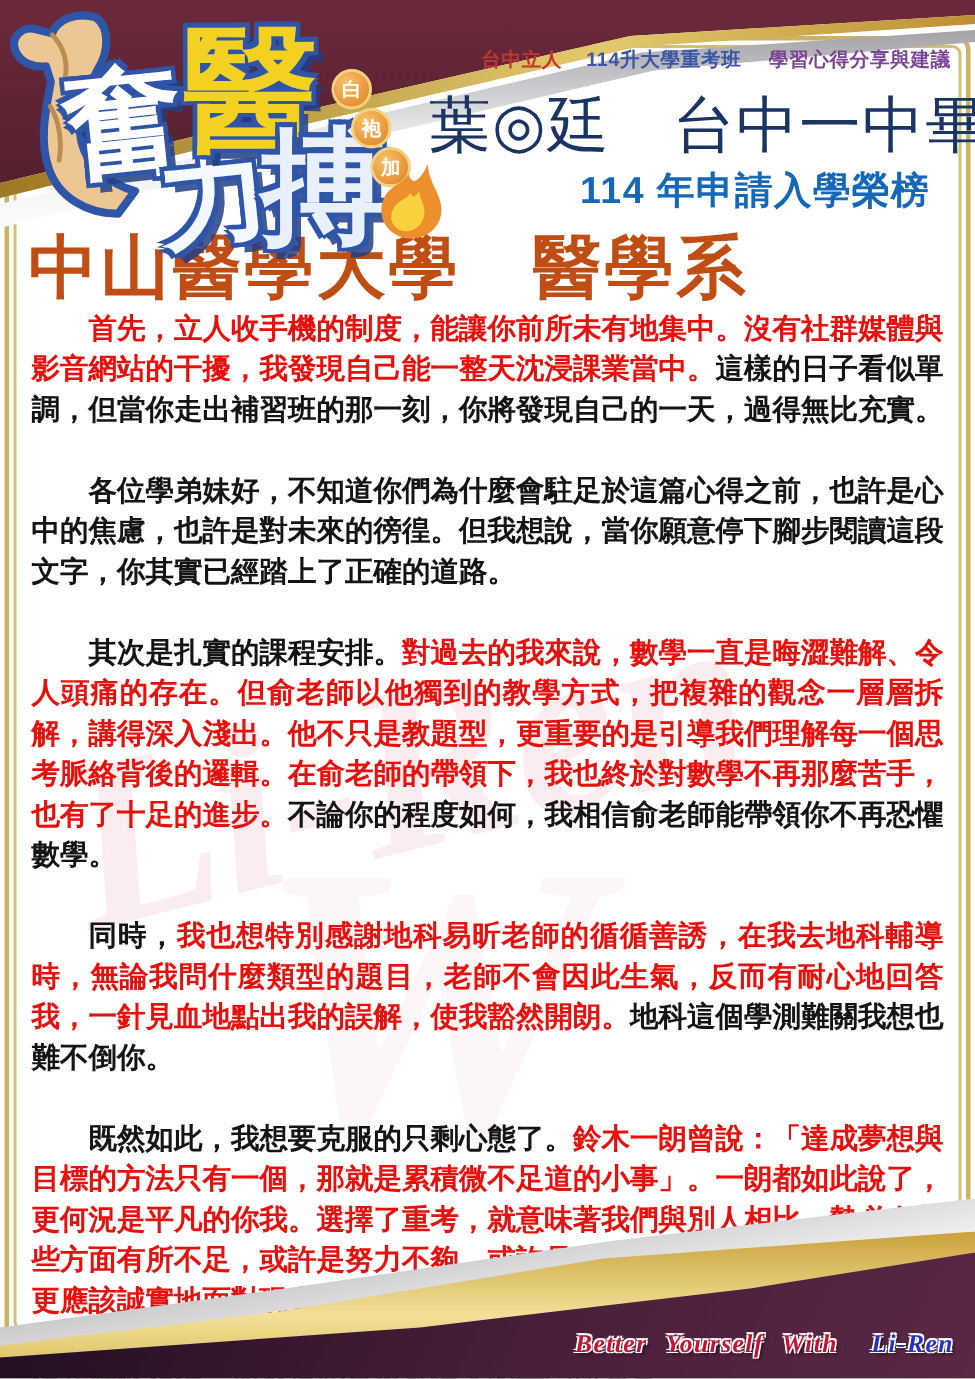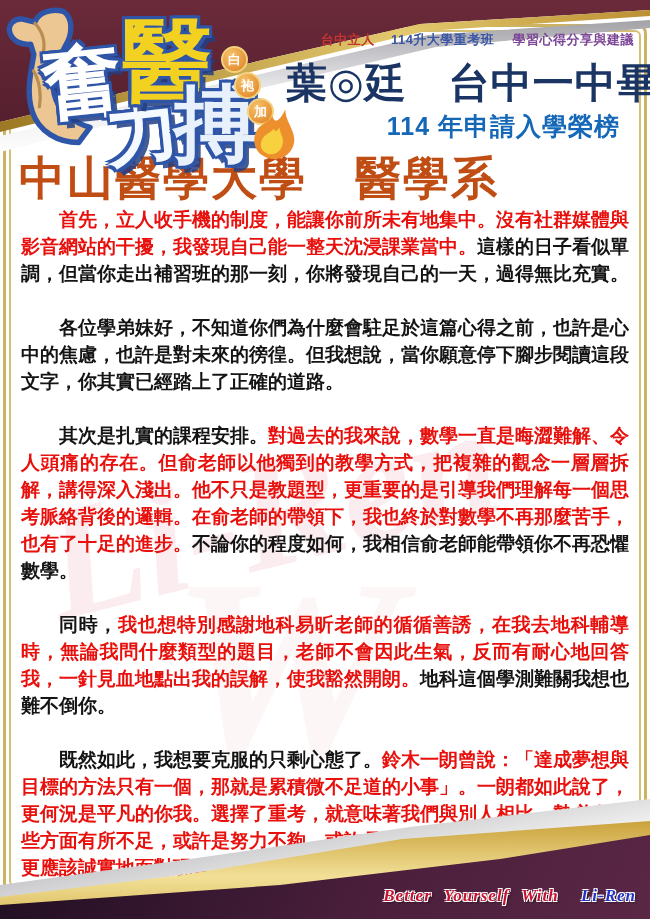--- a/index.html
+++ b/index.html
@@ -40,21 +40,21 @@
   .flame{position:absolute;left:246px;top:104px;width:62px;height:62px;transform:rotate(18deg);}
   .arm{position:absolute;left:4px;top:4px;width:108px;height:150px;transform:rotate(-6deg);}
 
   
   .hdr-small{position:absolute;top:31px;right:16px;z-index:4;font-size:13px;font-weight:700;
      letter-spacing:.5px;white-space:nowrap;}
   .hdr-small .p1{color:var(--c-hdr-red);}
   .hdr-small .p2{color:var(--c-hdr-blue);margin-left:12px;}
   .hdr-small .p3{color:var(--c-hdr-purple);margin-left:14px;}
   .name-line{position:absolute;left:286px;top:56px;width:356px;z-index:4;text-align:center;
-     font-size:41px;font-weight:700;color:var(--c-navy);white-space:nowrap;letter-spacing:1px;}
+     font-size:41px;font-weight:400;color:var(--c-navy);white-space:nowrap;letter-spacing:1px;}
   .year-line{position:absolute;left:260px;top:110px;width:360px;z-index:4;text-align:right;
      font-size:25px;font-weight:800;color:var(--c-year-blue);letter-spacing:1px;}
   .school-line{position:absolute;left:0;top:148px;width:518px;z-index:4;text-align:center;
      font-size:46px;font-weight:900;color:var(--c-school-orange);letter-spacing:2px;white-space:nowrap;}
 
   
   .watermark{position:absolute;left:40px;top:420px;z-index:1;
      font-family:"Liberation Serif","DejaVu Serif",serif;font-style:italic;font-weight:700;
      font-size:160px;color:rgba(226,130,140,.14);transform:rotate(-14deg);pointer-events:none;}
   .watermark2{position:absolute;left:170px;top:520px;z-index:1;

